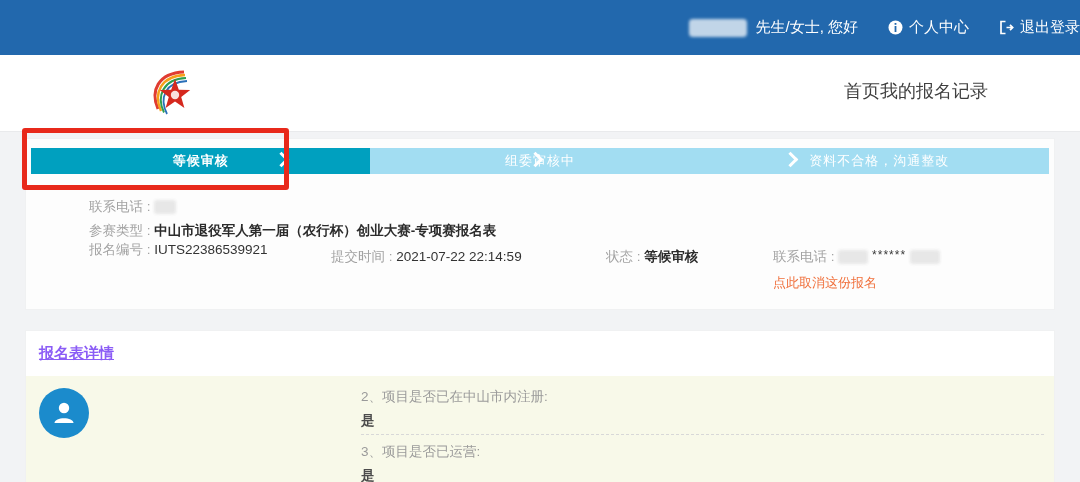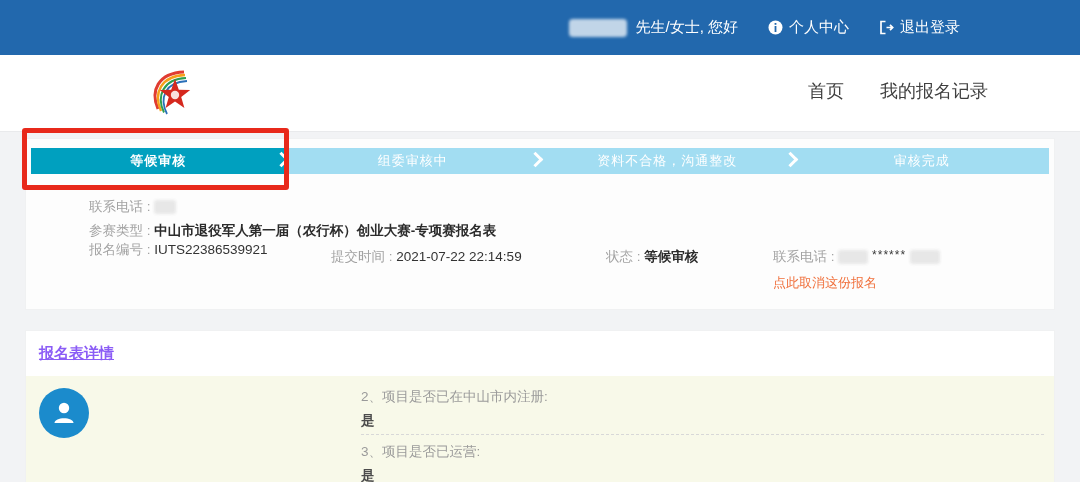--- a/index.html
+++ b/index.html
@@ -17,41 +17,41 @@
   body{
     font-family:"Liberation Sans","DejaVu Sans",sans-serif;
     background:var(--page-bg);
     position:relative;
     color:#333;
   }
   
   .topbar{
     height:55px;background:var(--topbar-blue);
     display:flex;justify-content:flex-end;
-    padding-right:120px;gap:30px;color:#fff;font-size:15px;
+    gap:30px;color:#fff;font-size:15px;
   }
   .topbar .item{display:flex;align-items:center;gap:6px;cursor:pointer;}
   .redact-white{
     width:58px;height:18px;border-radius:4px;
     background:rgba(255,255,255,.72);filter:blur(1.5px);
     display:inline-block;margin-right:2px;
   }
   .topbar svg{display:block;}
   
   .header{
     height:77px;background:#fff;position:relative;
     border-bottom:1px solid #e9eaec;
   }
   .logo{
     position:absolute;left:148px;top:10px;display:flex;align-items:center;gap:8px;cursor:pointer;
   }
   .logo-text .cn{font-size:27px;font-weight:bold;font-style:italic;color:#4a4a4a;letter-spacing:2px;line-height:1.1;}
   .logo-text .en{font-size:8px;color:#8a8a8a;letter-spacing:1.6px;margin-top:1px;}
   .nav{
-    position:absolute;right:92px;top:24px;display:flex;gap:36px;
+    position:absolute;right:92px;top:24px;display:flex;
     font-size:18px;color:#3f3f3f;
   }
   .nav .nav-item{cursor:pointer;}
   
   .card1{
     position:absolute;left:25px;top:138px;width:1030px;height:172px;
     background:#fdfdfd;border:1px solid #f0f1f2;
   }
   .steps{
     position:absolute;left:5px;right:5px;top:9px;height:26px;
@@ -167,23 +167,20 @@
   <div class="steps">
     <div class="step active">
       <span>等候审核</span>
     </div>
     <div class="step">
       <span>组委审核中</span>
     </div>
     <div class="step">
       <span>资料不合格，沟通整改</span>
     </div>
-    <div class="step">
-      <span>审核完成</span>
-    </div>
     <span class="step-chevron chev-1"></span>
     <span class="step-chevron chev-2"></span>
     <span class="step-chevron chev-3"></span>
   </div>
 
   <div class="detail-row" style="left:63px;top:59px;">
     <span class="lbl">联系电话 :</span>
     <span class="redact-gray" style="width:22px;"></span>
   </div>
 

